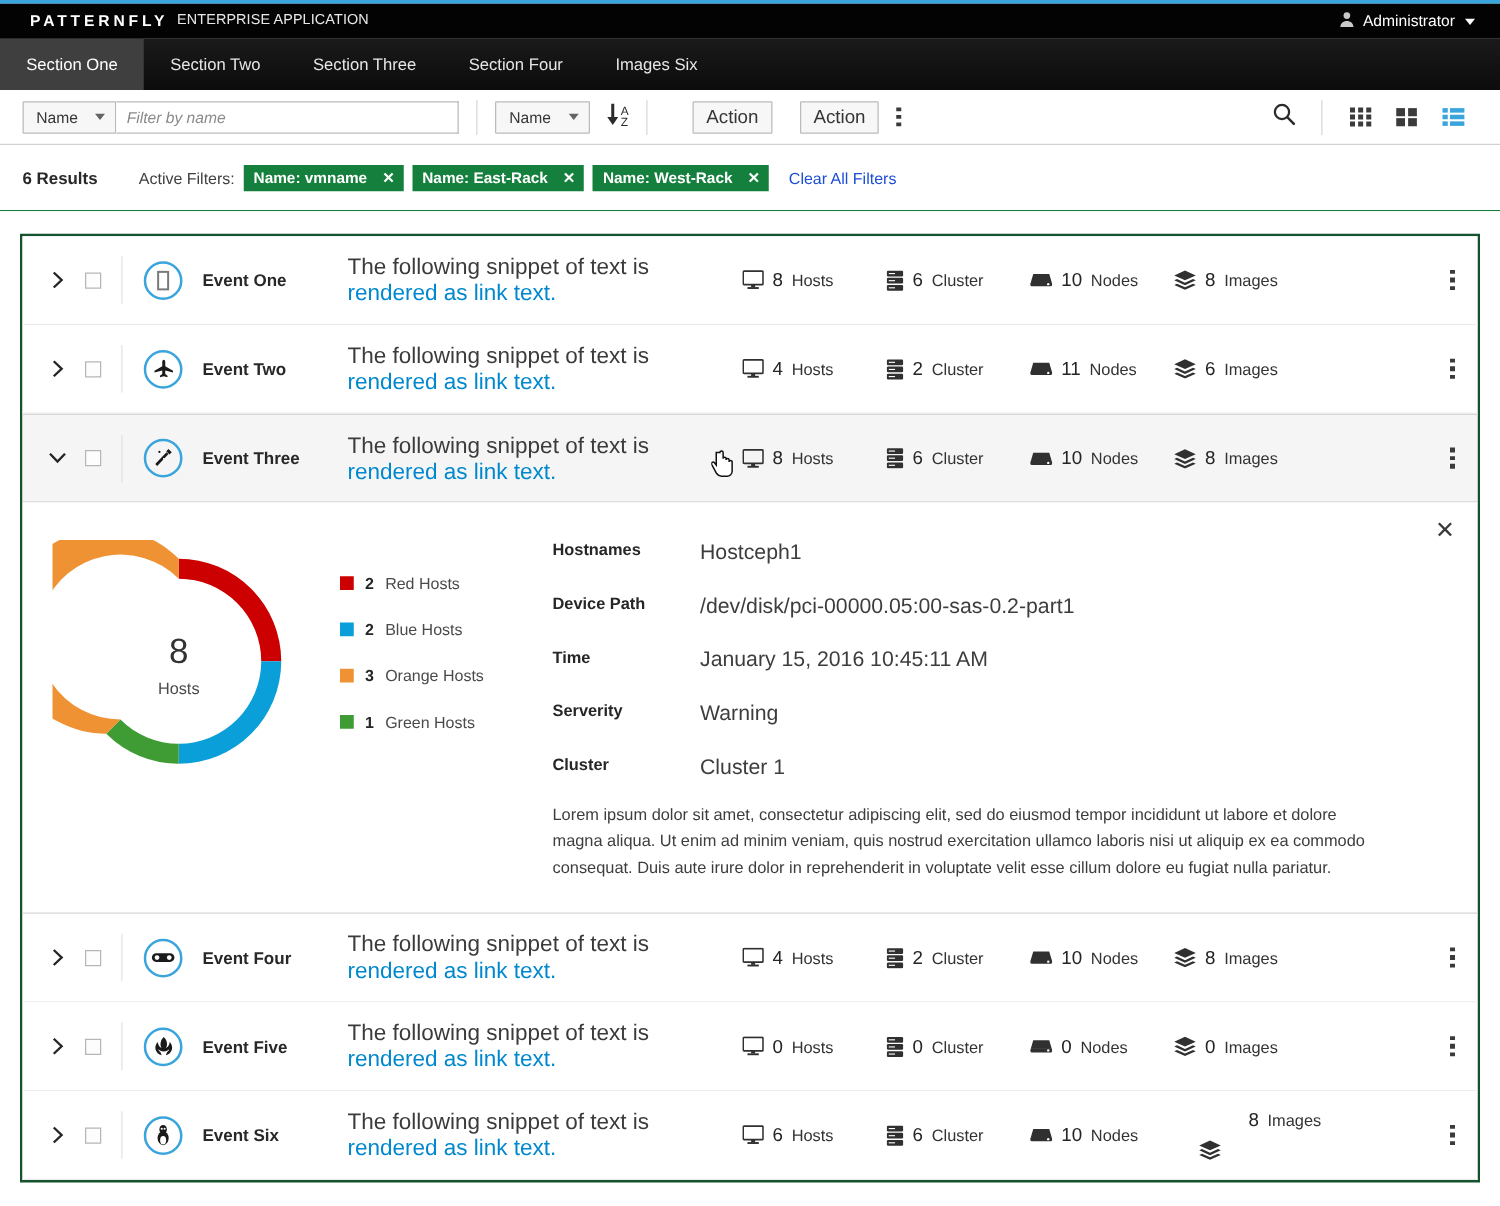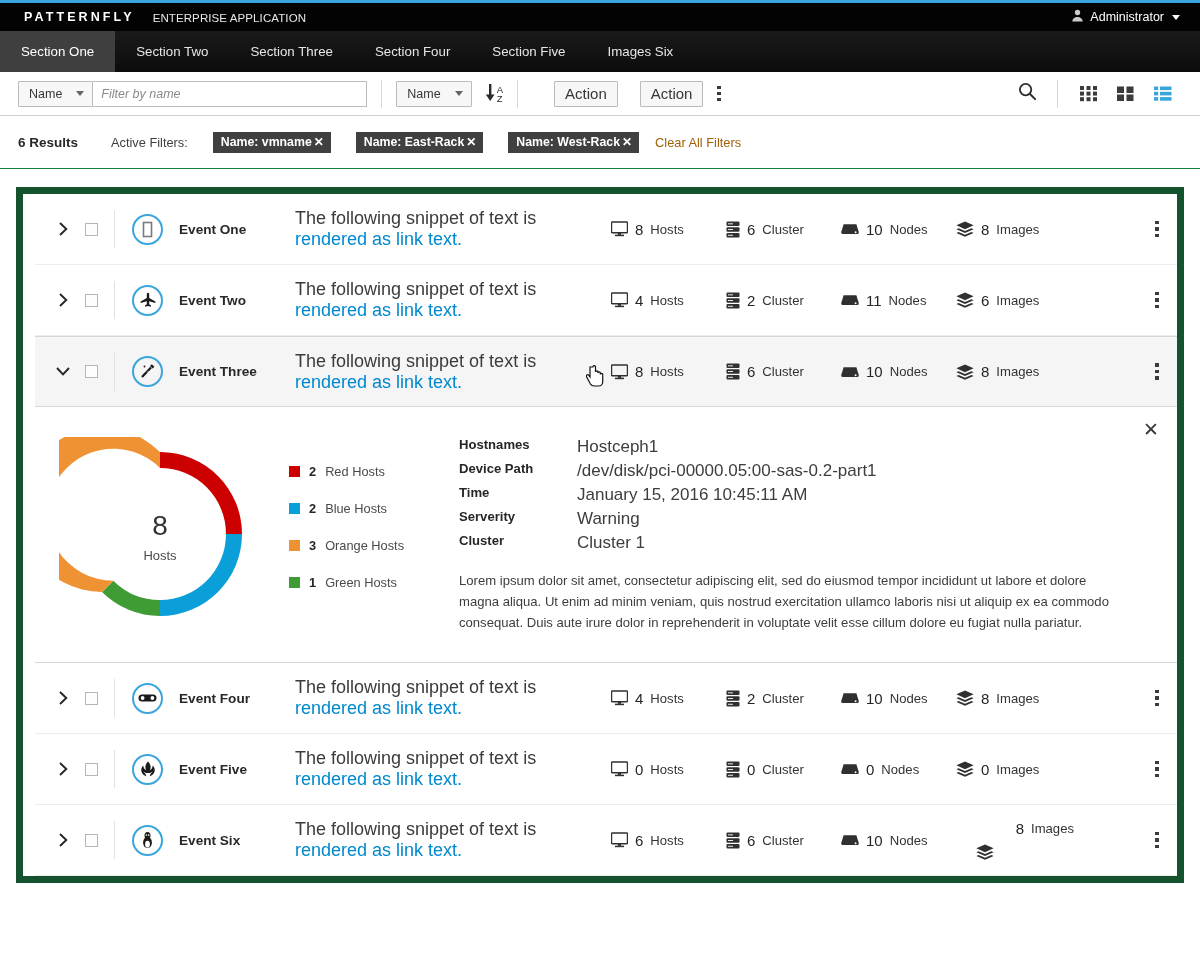--- a/index.html
+++ b/index.html
@@ -8,21 +8,21 @@
     font-family: "Liberation Sans", sans-serif;
     background: #fff; overflow: hidden;
   }
 
   
   .accent-bar { height: 3px; background: #39a5dc; width: 100%; }
   .masthead {
     height: 28px; background: #030303; display: flex;
     align-items: center; padding: 0 12px; position: relative;
   }
-  .brand { display: flex; align-items: flex-end; gap: 18px; padding-left: 12px; }
+  .brand { display: flex; align-items: flex-start; gap: 7px; padding-left: 12px; }
   .brand-main {
     color: #fff; font-size: 12.5px; font-weight: 700;
     letter-spacing: 3.1px;
   }
   .brand-sub {
     color: #e8e8e8; font-size: 11.5px; letter-spacing: .1px; font-weight: 400;
   }
   .user-menu {
     margin-left: auto; display: flex; align-items: center; gap: 6px;
     color: #fff; font-size: 12.5px; padding-right: 8px; cursor: pointer;
@@ -95,33 +95,33 @@
   .view-btn { padding: 4px 9px; cursor: pointer; display: flex; }
 
   
   .filterbar {
     height: 53px; display: flex; align-items: center;
     padding: 0 18px; border-bottom: 1px solid #15803d; background: #fff;
   }
   .results-count { font-size: 13.5px; font-weight: 700; color: #282828; }
   .af-label { font-size: 12.8px; color: #3f3f3f; margin-left: 33px; }
   .chip {
-    display: inline-flex; align-items: center; gap: 2px;
-    background: #404040; color: #fff; font-size: 12.3px; font-weight: 700;
-    height: 21px; padding: 0 7px 0 8px; margin-left: 25px; cursor: pointer;
+    display: inline-flex; align-items: center; gap: 12px;
+    background: #15803d; color: #fff; font-size: 12.3px; font-weight: 700;
+    height: 21px; padding: 0 7px 0 8px; margin-left: 7px; cursor: pointer;
   }
   .chip .x { font-size: 12px; font-weight: 700; }
   .clear-all {
-    font-size: 12.8px; color: #a16207; margin-left: 16px; cursor: pointer;
+    font-size: 12.8px; color: #1d4ed8; margin-left: 16px; cursor: pointer;
   }
 
   
   .list-wrap { padding: 18px 16px 0 16px; background: #fff; }
   .list {
-    border: 7px solid #14532d; background: #fff; padding-left: 12px;
+    border: 2px solid #14532d; background: #fff;
   }
   .row {
     display: flex; align-items: center; height: 71px;
     border-bottom: 1px solid #ededed; padding: 0 4px 0 18px;
     background: #fff;
   }
   .row.last { border-bottom: 1px solid #ededed; }
   .row.expanded-head {
     background: #f5f5f5; border-top: 1px solid #d6d6d6;
     border-bottom: 1px solid #d6d6d6; position: relative;
@@ -181,21 +181,21 @@
     font-size: 13px; fill: #4b4b4b; font-family: "Liberation Sans", sans-serif;
   }
   .legend { padding-top: 35px; width: 170px; flex: none; }
   .legend-item {
     display: flex; align-items: center; gap: 9px;
     font-size: 12.8px; color: #4a4a4a; margin-bottom: 22px;
   }
   .legend-sw { width: 11px; height: 11px; flex: none; }
   .legend-item b { color: #262626; font-weight: 700; }
   .details { flex: 1; padding-top: 8px; }
-  .dl { display: grid; grid-template-columns: 118px 1fr; row-gap: 4px; }
+  .dl { display: grid; grid-template-columns: 118px 1fr; row-gap: 23px; }
   .dl dt { font-size: 13.1px; font-weight: 700; color: #262626; }
   .dl dd { font-size: 17px; color: #3d3d3d; }
   .lorem {
     margin-top: 17px; font-size: 13.1px; line-height: 21px;
     color: #3d3d3d; max-width: 662px;
   }
 
   .cursor-hand { position: absolute; left: 551px; top: 28px; pointer-events: none; }
 </style>
 </head>
@@ -218,21 +218,20 @@
     <span class="uname">Administrator</span>
     <span class="caret-dn"></span>
   </div>
 </div>
 
 <div class="tabbar">
   <div class="tab active">Section One</div>
   <div class="tab">Section Two</div>
   <div class="tab">Section Three</div>
   <div class="tab">Section Four</div>
-  <div class="tab">Section Five</div>
   <div class="tab">Images Six</div>
 </div>
 
 <div class="toolbar">
   <div class="btn-sel">
     <span>Name</span>
     <span class="cd"></span>
   </div>
   <input class="filter-input" value="" placeholder="Filter by name" style="">
 

